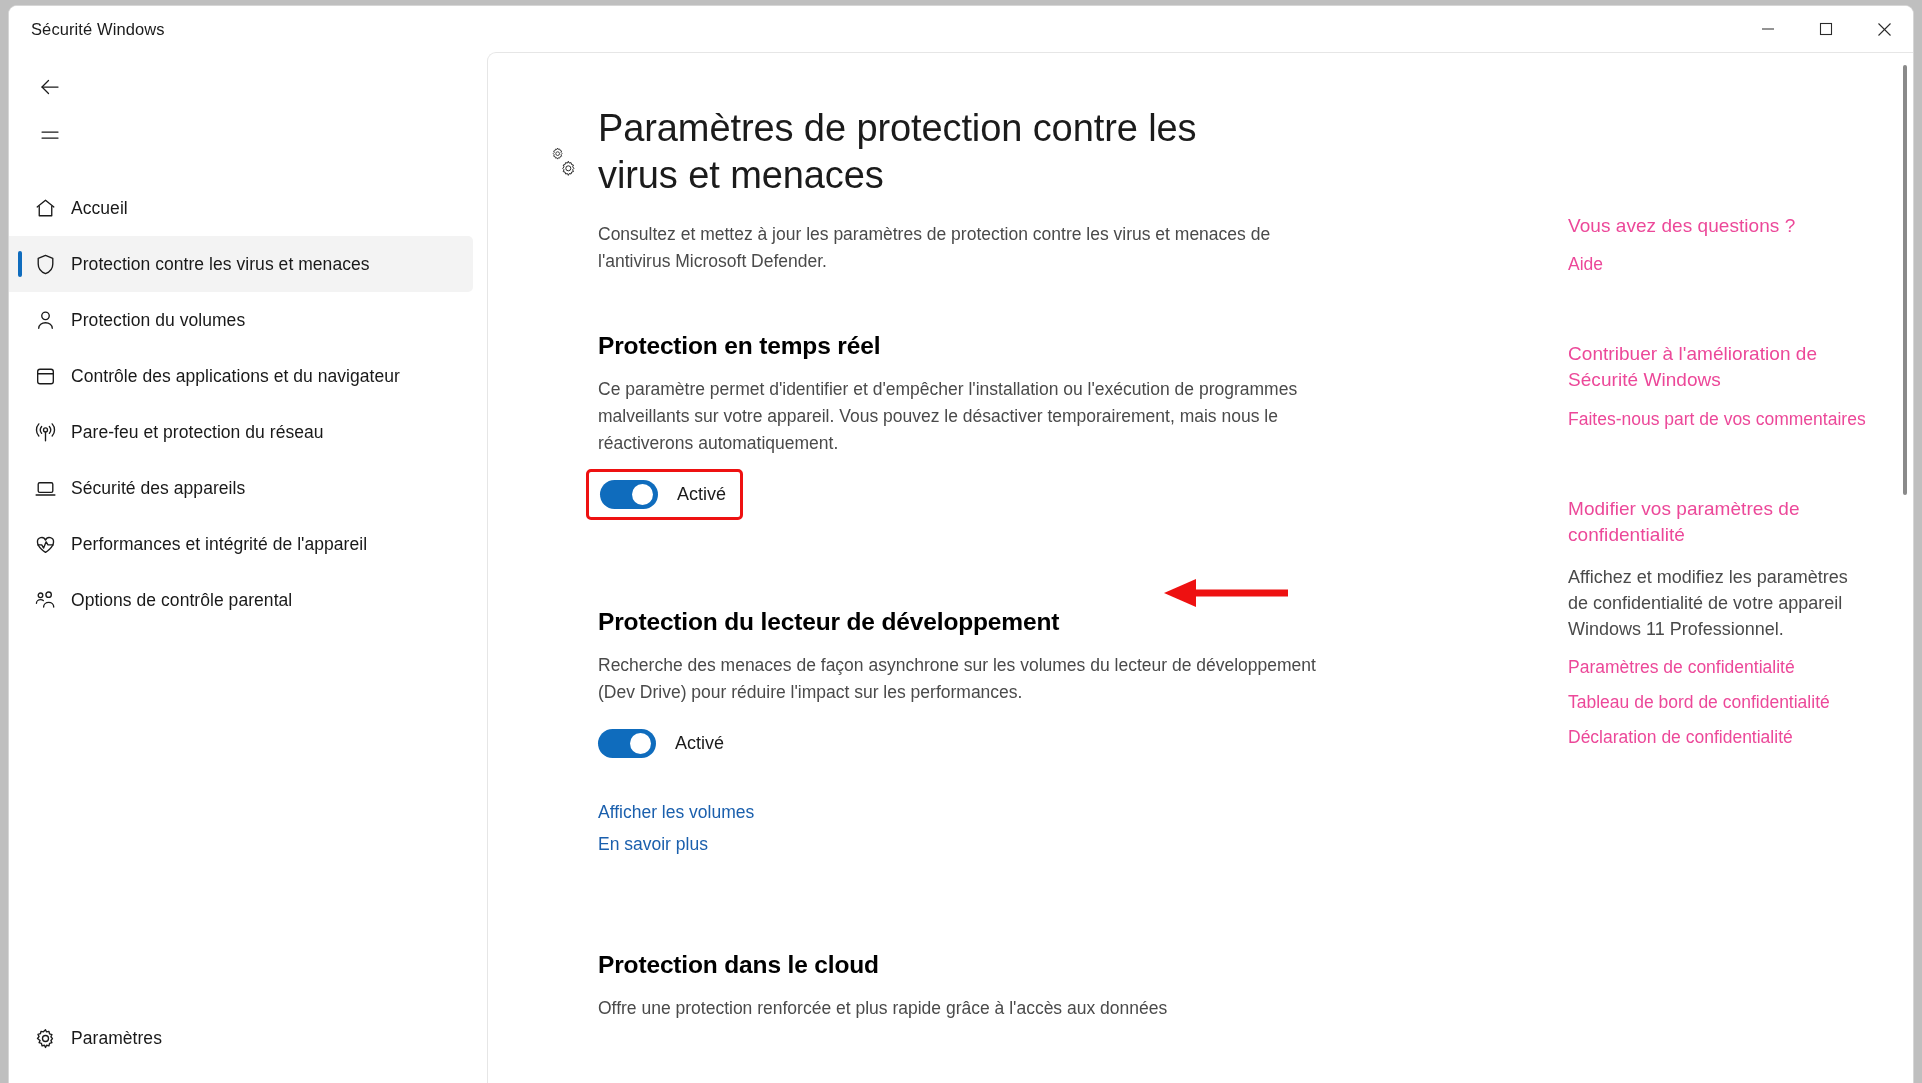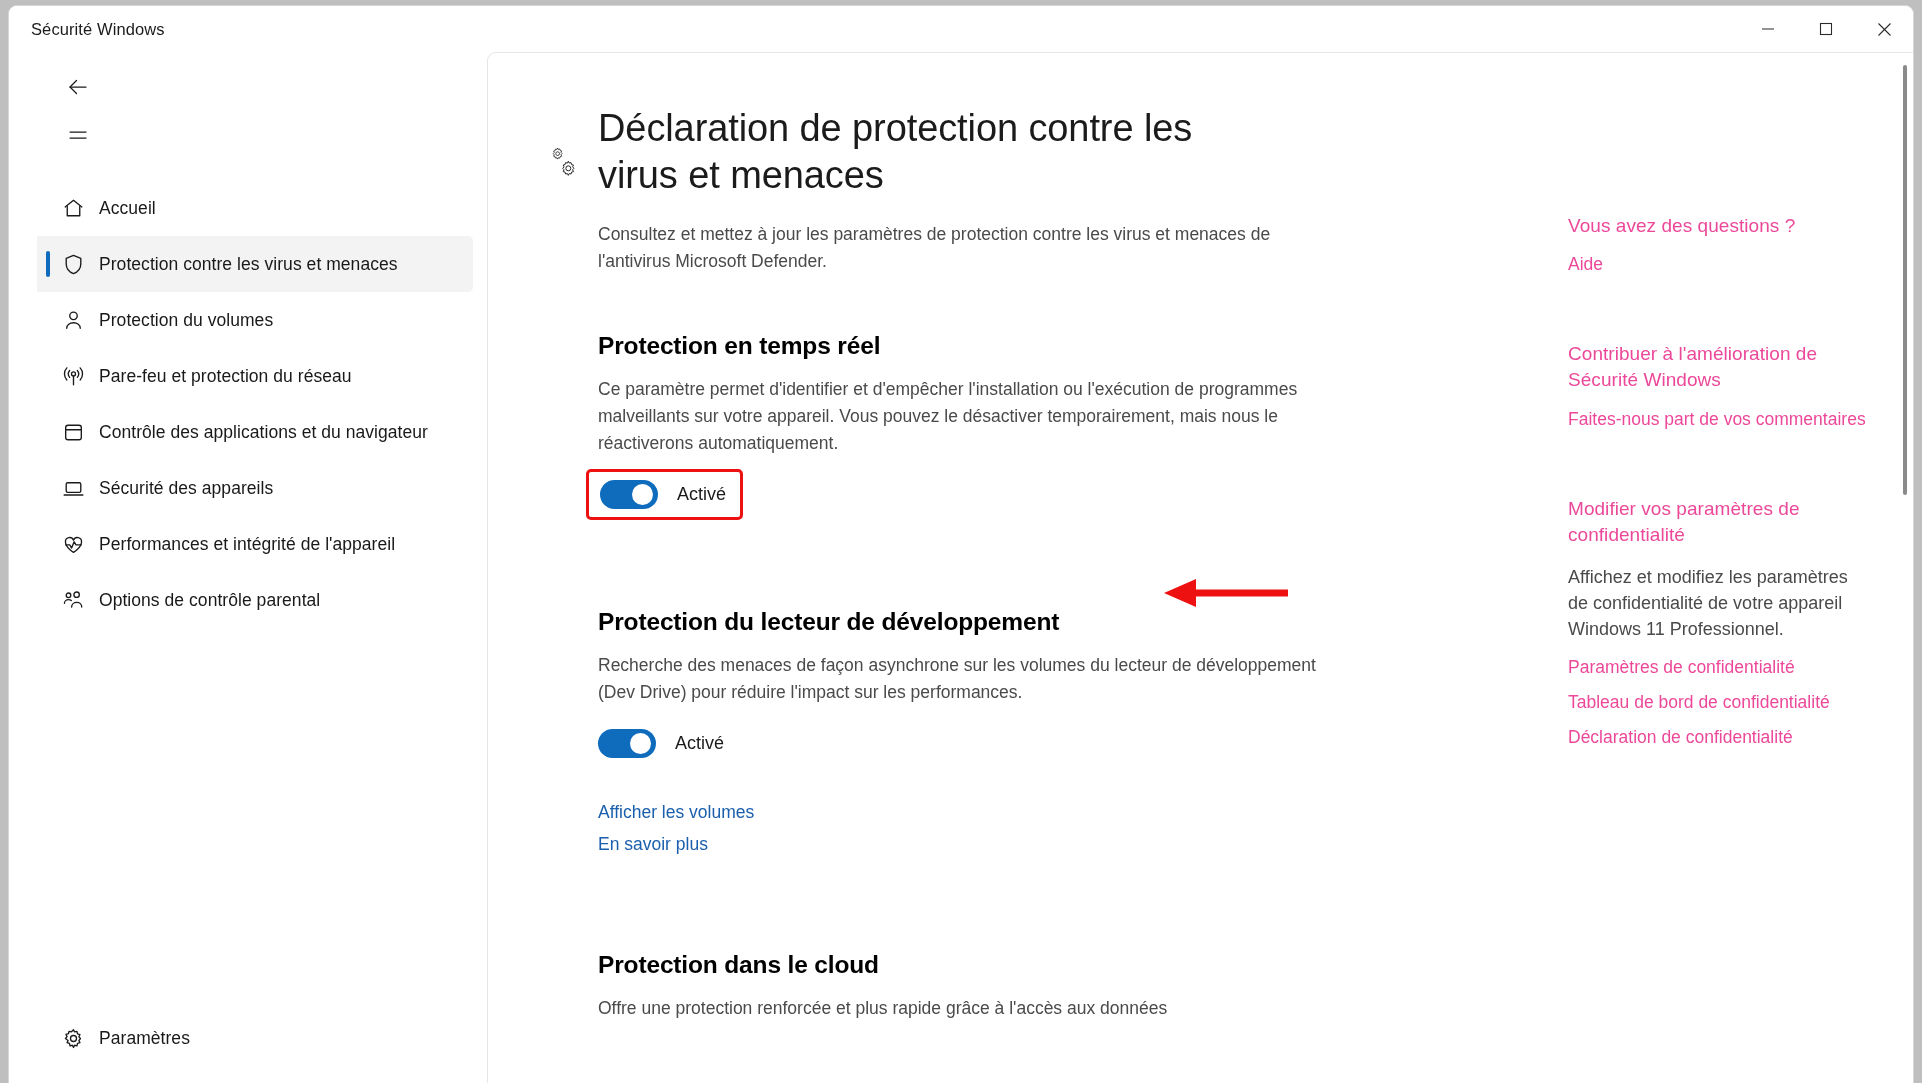--- a/index.html
+++ b/index.html
@@ -78,21 +78,20 @@
   
   .nav {
     width: 478px;
     flex: 0 0 478px;
     background: #ffffff;
     display: flex;
     flex-direction: column;
     padding-top: 4px;
     position: relative;
     z-index: 3;
-    padding-left: 28px;
   }
 
   .nav-top-btn {
     width: 54px;
     height: 46px;
     margin-left: 14px;
     display: flex;
     align-items: center;
     justify-content: center;
     border-radius: 5px;
@@ -436,40 +435,40 @@
                   <path d="M5.5 19.5c0-3.1 2.9-5.3 6.5-5.3s6.5 2.2 6.5 5.3"></path>
                 </svg>
             </span>
             <span class="nav-label">Protection du volumes</span>
           </div>
 
           <div class="nav-item">
 
             <span class="nav-icon">
               <svg width="25" height="25" viewBox="0 0 24 24">
+                  <rect x="4.5" y="5" width="15" height="14" rx="2.2"></rect>
+                  <line x1="4.5" y1="9.4" x2="19.5" y2="9.4"></line>
+                </svg>
+            </span>
+            <span class="nav-label">Contrôle des applications et du navigateur</span>
+          </div>
+
+          <div class="nav-item">
+
+            <span class="nav-icon">
+              <svg width="25" height="25" viewBox="0 0 24 24">
                 <circle cx="12" cy="9.5" r="1.9"></circle>
                 <path d="M12 11.6v8.3"></path>
                 <path d="M8.3 6.2a5.2 5.2 0 0 0 0 6.6"></path>
                 <path d="M15.7 6.2a5.2 5.2 0 0 1 0 6.6"></path>
                 <path d="M5.6 3.7a8.6 8.6 0 0 0 0 11.6"></path>
                 <path d="M18.4 3.7a8.6 8.6 0 0 1 0 11.6"></path>
               </svg>
             </span>
             <span class="nav-label">Pare-feu et protection du réseau</span>
-          </div>
-
-          <div class="nav-item">
-
-            <span class="nav-icon">
-              <svg width="25" height="25" viewBox="0 0 24 24">
-                  <rect x="4.5" y="5" width="15" height="14" rx="2.2"></rect>
-                  <line x1="4.5" y1="9.4" x2="19.5" y2="9.4"></line>
-                </svg>
-            </span>
-            <span class="nav-label">Contrôle des applications et du navigateur</span>
           </div>
 
           <div class="nav-item">
 
             <span class="nav-icon">
               <svg width="25" height="25" viewBox="0 0 24 24">
                   <rect x="5" y="6.5" width="14" height="9.2" rx="1.4"></rect>
                   <line x1="3" y1="18.2" x2="21" y2="18.2"></line>
                 </svg>
             </span>
@@ -528,21 +527,21 @@
                   <g transform="translate(4,2) scale(0.72)">
                     <circle cx="12" cy="12" r="2.6"></circle>
                     <path d="M12 4.2l.9 1.9 2.1-.5.5 2.1 2.1.6-.9 1.9 1.4 1.7-1.4 1.7.9 1.9-2.1.6-.5 2.1-2.1-.5-.9 1.9-.9-1.9-2.1.5-.5-2.1-2.1-.6.9-1.9L5.9 12l1.4-1.7-.9-1.9 2.1-.6.5-2.1 2.1.5z"></path>
                   </g>
                   <g transform="translate(13,15) scale(0.86)">
                     <circle cx="12" cy="12" r="2.9"></circle>
                     <path d="M12 3.8l1 2.1 2.2-.5.6 2.2 2.2.6-1 2.1 1.5 1.7-1.5 1.7 1 2.1-2.2.6-.6 2.2-2.2-.5-1 2.1-1-2.1-2.2.5-.6-2.2-2.2-.6 1-2.1L5.5 12 7 10.3l-1-2.1 2.2-.6.6-2.2 2.2.5z"></path>
                   </g>
                 </svg>
               </span>
-              <h1 class="page-title">Déclaration de protection contre les virus et menaces</h1>
+              <h1 class="page-title">Paramètres de protection contre les virus et menaces</h1>
             </div>
 
             <p class="page-sub">Consultez et mettez à jour les paramètres de protection contre les virus et menaces de l'antivirus Microsoft Defender.</p>
 
             <div class="section s1">
               <h2 class="section-title">Protection en temps réel</h2>
               <p class="section-desc">Ce paramètre permet d'identifier et d'empêcher l'installation ou l'exécution de programmes malveillants sur votre appareil. Vous pouvez le désactiver temporairement, mais nous le réactiverons automatiquement.</p>
 
               <div class="toggle-row highlighted">
                 <span class="switch">

